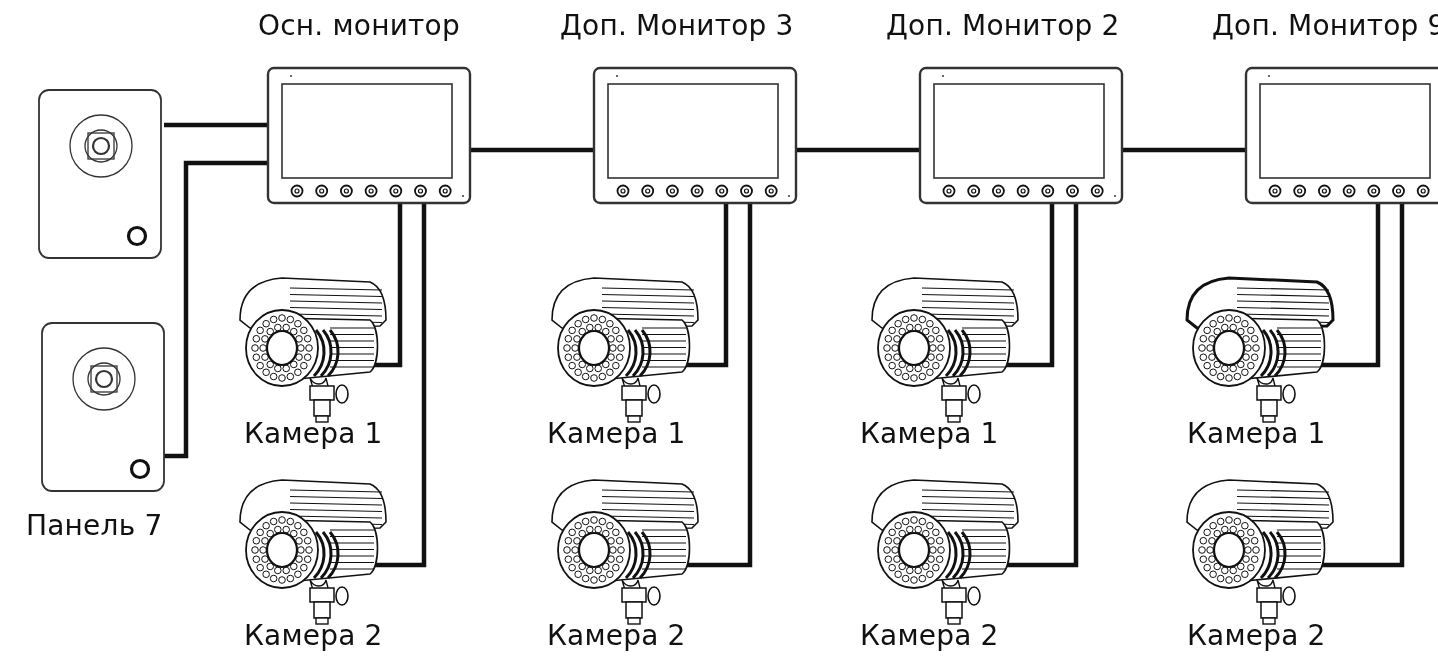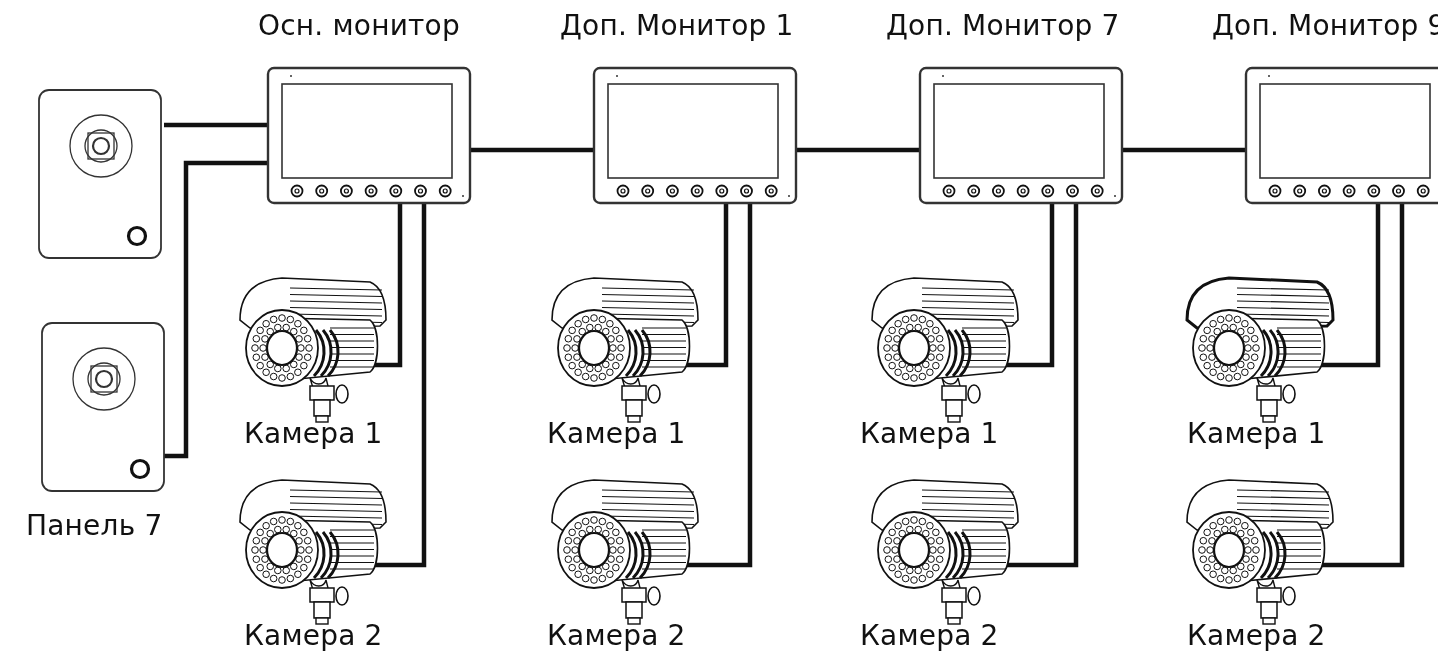--- a/index.html
+++ b/index.html
@@ -608,22 +608,22 @@
         <ellipse cx="52" cy="80" rx="15" ry="17" fill="#fff" stroke="#111111" stroke-width="2.2"></ellipse>
         <path d="M80,110 C84,118 94,118 96,110 L100,126 L86,130 Z" fill="#fff" stroke="#111111" stroke-width="1.4"></path>
         <rect x="80" y="118" width="24" height="14" fill="#fff" stroke="#111111" stroke-width="1.5"></rect>
         <ellipse cx="112" cy="126" rx="6" ry="9" fill="#fff" stroke="#111111" stroke-width="1.6"></ellipse>
         <rect x="84" y="132" width="16" height="16" fill="#fff" stroke="#111111" stroke-width="1.5"></rect>
         <rect x="86" y="148" width="12" height="6" fill="#fff" stroke="#111111" stroke-width="1.4"></rect>
       </g>
     </svg>
 
   <div class="label" style="left:246px; top:12px;">Осн. монитор</div>
-  <div class="label" style="left:548px; top:12px;">Доп. Монитор 1</div>
-  <div class="label" style="left:874px; top:12px;">Доп. Монитор 7</div>
+  <div class="label" style="left:548px; top:12px;">Доп. Монитор 3</div>
+  <div class="label" style="left:874px; top:12px;">Доп. Монитор 2</div>
   <div class="label" style="left:1200px; top:12px;">Доп. Монитор 9</div>
 
   <div class="label" style="left:14px; top:512px;">Панель 7</div>
 
   <div class="label" style="left:232px; top:420px;">Камера 1</div>
   <div class="label" style="left:535px; top:420px;">Камера 1</div>
   <div class="label" style="left:848px; top:420px;">Камера 1</div>
   <div class="label" style="left:1175px; top:420px;">Камера 1</div>
 
   <div class="label" style="left:232px; top:622px;">Камера 2</div>

